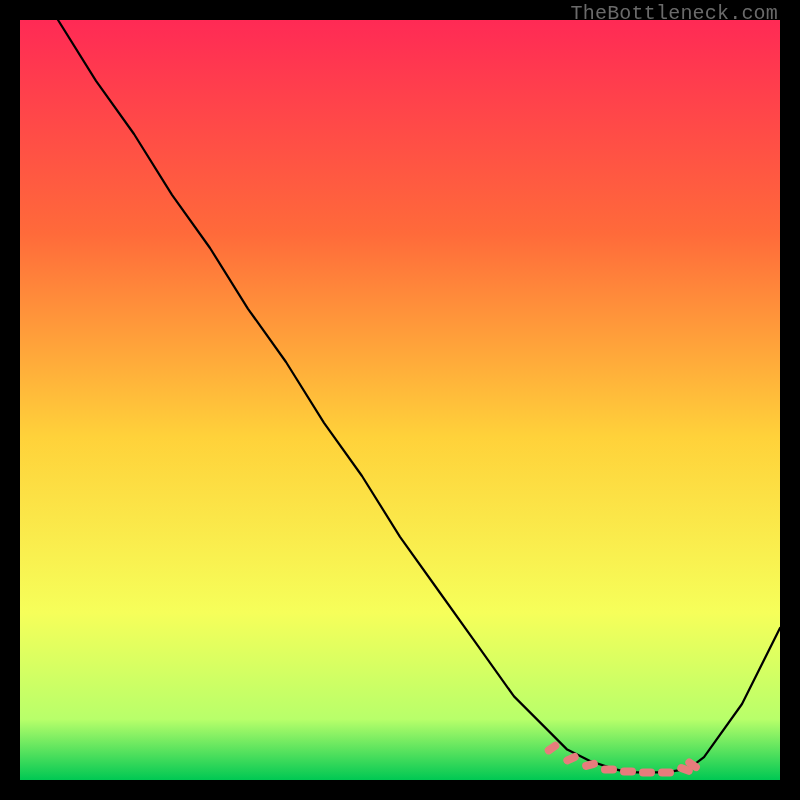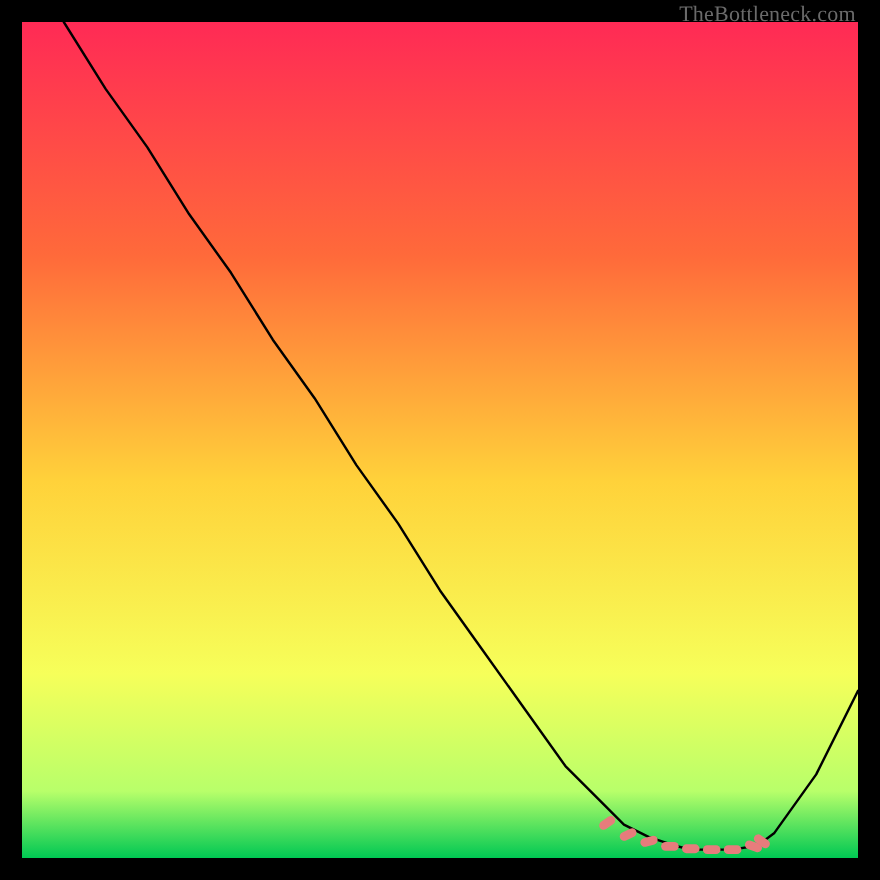--- a/index.html
+++ b/index.html
@@ -22,21 +22,21 @@
     position: absolute;
     left: 0;
     top: 0;
     width: 760px;
     height: 760px;
   }
   .watermark {
     position: absolute;
     top: 2px;
     right: 22px;
-    font-family: Liberation Serif, serif;
+    font-family: Liberation Mono, monospace;
     font-size: 20px;
     color: #6a6a6a;
     letter-spacing: 0.2px;
   }
 </style>
 </head>
 <body>
 
 <div class="frame">
   <svg class="plot" viewBox="0 0 760 760">

